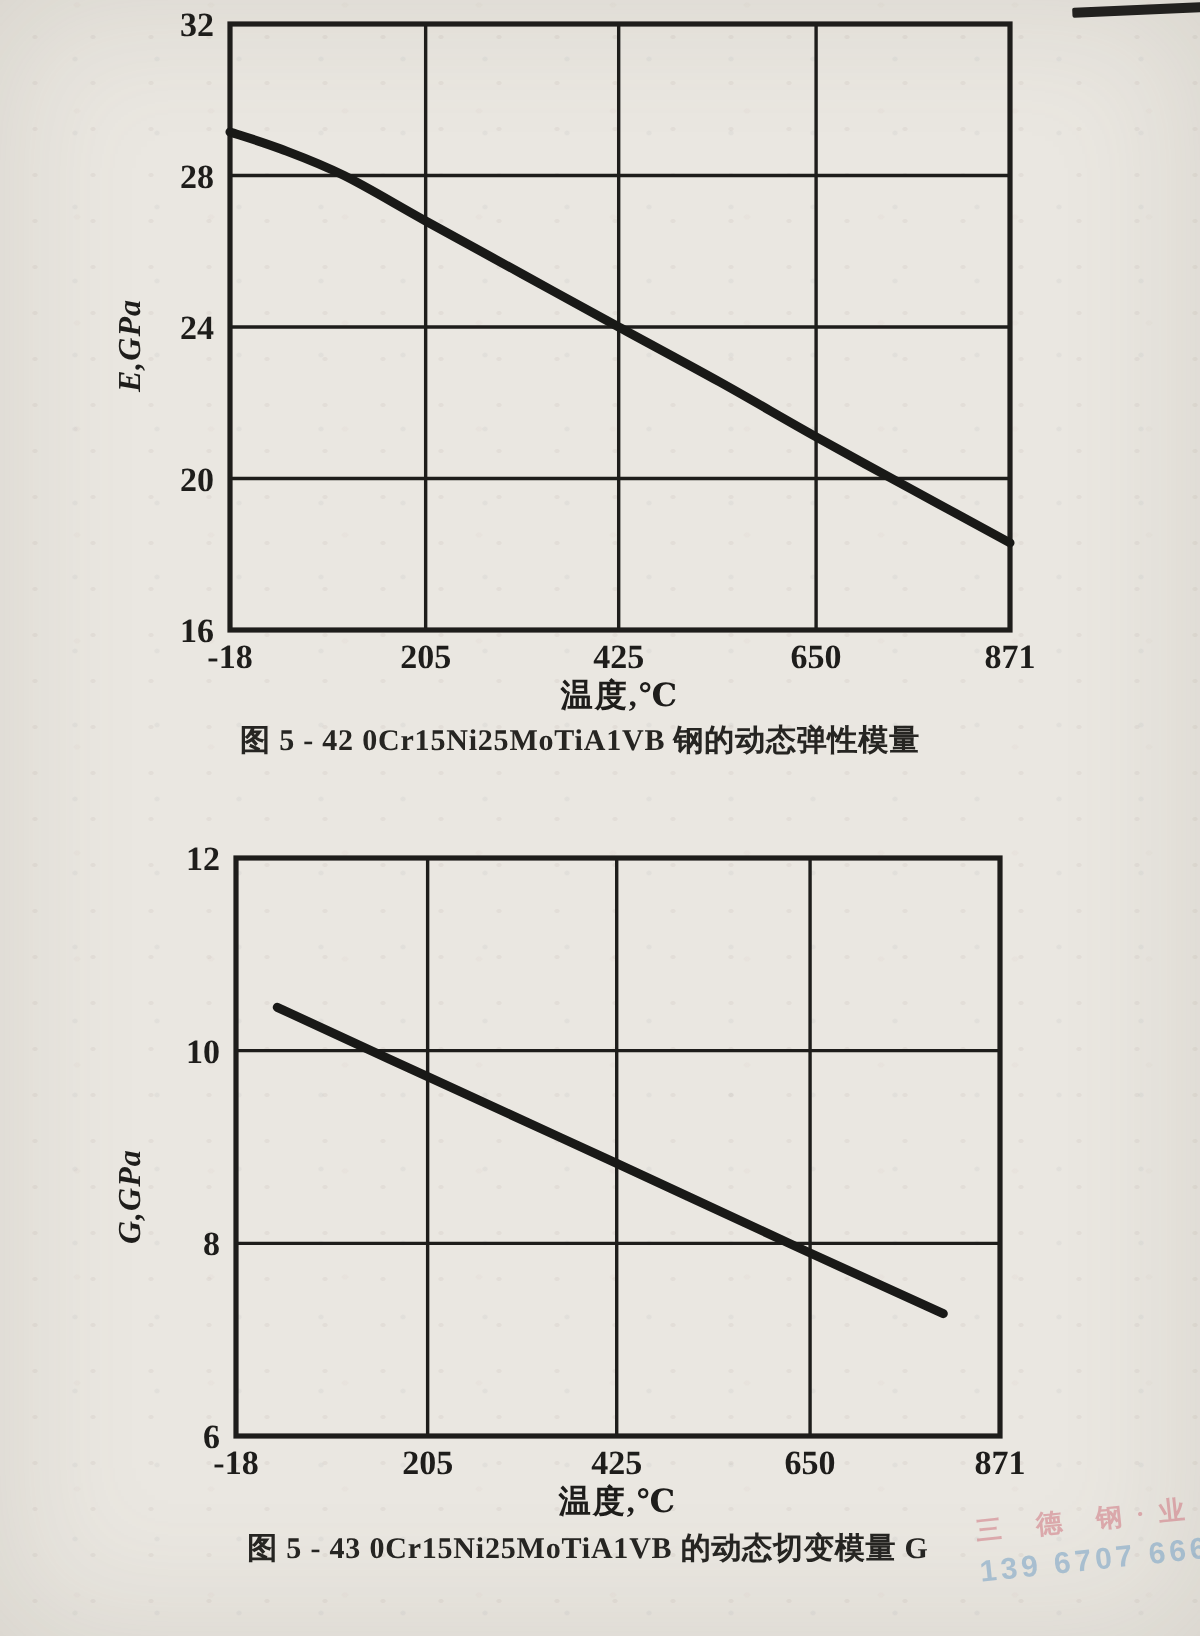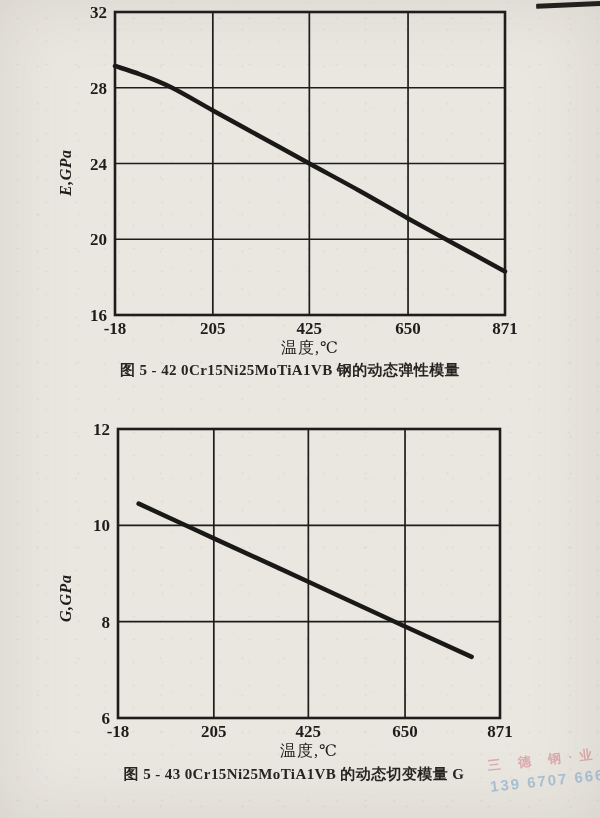--- a/index.html
+++ b/index.html
@@ -26,21 +26,21 @@
   #plot1{left:60px;top:415px;}
   .tick{font-family:"Liberation Serif","DejaVu Serif",serif;font-weight:bold;font-size:17px;fill:#1e1d1b;}
   .ylabel{
     position:absolute;transform:rotate(-90deg);transform-origin:0 0;
     font-style:italic;font-weight:bold;font-size:16px;letter-spacing:0.5px;
     color:#1e1d1b;white-space:nowrap;
   }
   .ylabel-0{left:57px;top:196px;}
   .ylabel-1{left:57px;top:622px;}
   .xlabel{
-    position:absolute;text-align:center;font-weight:normal;font-size:16px;
+    position:absolute;text-align:center;font-weight:bold;font-size:16px;
     color:#1e1d1b;letter-spacing:1px;
   }
   .xlabel-0{left:115px;top:338px;width:390px;}
   .xlabel-1{left:118px;top:741px;width:382px;}
   .caption{
     position:absolute;text-align:center;font-size:15px;font-weight:bold;
     color:#262522;letter-spacing:0.4px;white-space:nowrap;
   }
   .caption-0{left:55px;top:361px;width:470px;}
   .caption-1{left:44px;top:765px;width:500px;}

